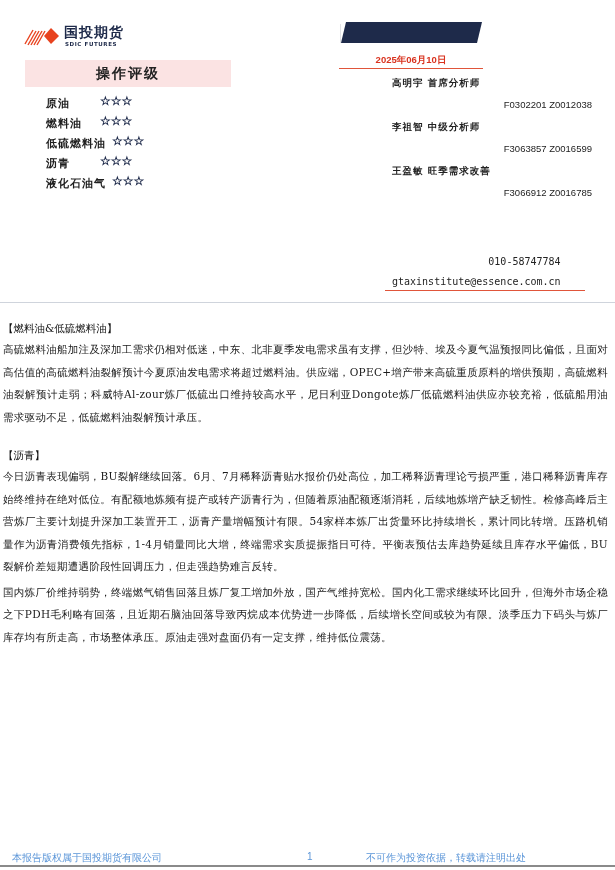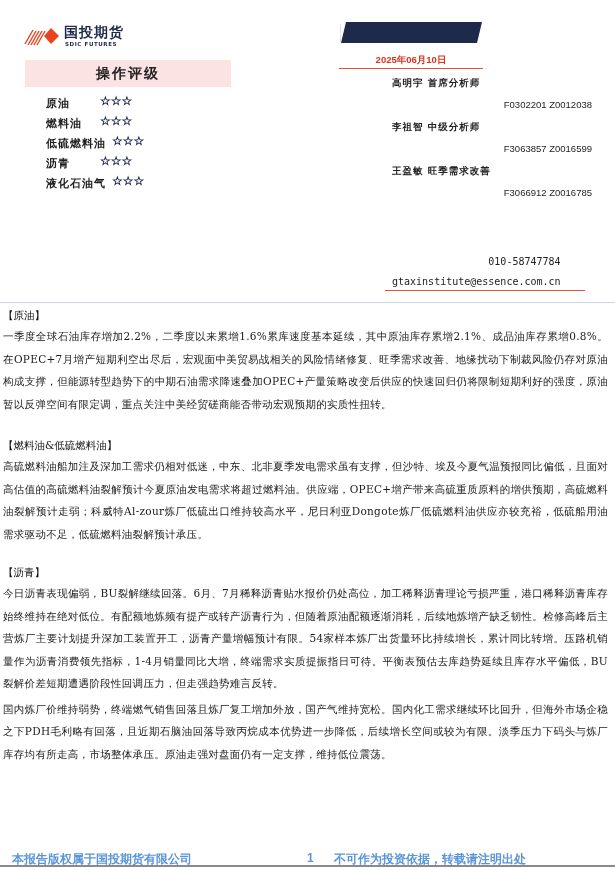--- a/index.html
+++ b/index.html
@@ -36,21 +36,21 @@
   .contact div { height: 20px; line-height: 20px; }
   .contact-line { position: absolute; left: 385px; top: 290px; width: 200px; height: 1px; background: #e0553a; }
 
   .main-line { position: absolute; left: 0; top: 302px; width: 615px; height: 1px; background: #cfd4dc; }
 
   .body { position: absolute; left: 3px; top: 305px; width: 605px; }
   .sec-head { height: 20px; line-height: 20px; font-size: 10.5px; color: #111; }
   .para { font-size: 10.5px; line-height: 22.5px; color: #1a1a1a; text-align: justify; letter-spacing: 0.3px; margin: 0; }
 
   .footer { position: absolute; left: 0; top: 845px; width: 538px; height: 20px;
-            font-family: "Liberation Sans", sans-serif; font-size: 12px; color: #5a95d8; font-weight: bold; }
+            font-family: "Liberation Sans", sans-serif; font-size: 10px; color: #5a95d8; }
   .footer .left { position: absolute; left: 12px; top: 6px; }
   .footer .mid { position: absolute; left: 307px; top: 6px; }
   .footer .right { position: absolute; right: 12px; top: 6px; }
   .footer-line { position: absolute; left: 0; top: 865px; width: 615px; height: 2px; background: #8a8a8a; }
 </style>
 </head>
 <body>
 
 <div class="logo">
   <svg class="mark" width="36" height="20" viewBox="0 0 36 20">
@@ -111,25 +111,21 @@
 </div>
 <div class="contact">
   <div>010-58747784</div>
   <div>gtaxinstitute@essence.com.cn</div>
 </div>
 <div class="contact-line"></div>
 
 <div class="main-line"></div>
 
 <div class="body">
-  <div>
-    <div class="sec-head">【原油】</div>
-    <p class="para">一季度全球石油库存增加2.2%，二季度以来累增1.6%累库速度基本延续，其中原油库存累增2.1%、成品油库存累增0.8%。在OPEC+7月增产短期利空出尽后，宏观面中美贸易战相关的风险情绪修复、旺季需求改善、地缘扰动下制裁风险仍存对原油构成支撑，但能源转型趋势下的中期石油需求降速叠加OPEC+产量策略改变后供应的快速回归仍将限制短期利好的强度，原油暂以反弹空间有限定调，重点关注中美经贸磋商能否带动宏观预期的实质性扭转。</p>
-  </div>
-  <div style="margin-top:20px">
+  <div style="margin-top:13px">
     <div class="sec-head">【燃料油&amp;低硫燃料油】</div>
     <p class="para">高硫燃料油船加注及深加工需求仍相对低迷，中东、北非夏季发电需求虽有支撑，但沙特、埃及今夏气温预报同比偏低，且面对高估值的高硫燃料油裂解预计今夏原油发电需求将超过燃料油。供应端，OPEC+增产带来高硫重质原料的增供预期，高硫燃料油裂解预计走弱；科威特Al-zour炼厂低硫出口维持较高水平，尼日利亚Dongote炼厂低硫燃料油供应亦较充裕，低硫船用油需求驱动不足，低硫燃料油裂解预计承压。</p>
   </div>
   <div style="margin-top:17px">
     <div class="sec-head">【沥青】</div>
     <p class="para">今日沥青表现偏弱，BU裂解继续回落。6月、7月稀释沥青贴水报价仍处高位，加工稀释沥青理论亏损严重，港口稀释沥青库存始终维持在绝对低位。有配额地炼频有提产或转产沥青行为，但随着原油配额逐渐消耗，后续地炼增产缺乏韧性。检修高峰后主营炼厂主要计划提升深加工装置开工，沥青产量增幅预计有限。54家样本炼厂出货量环比持续增长，累计同比转增。压路机销量作为沥青消费领先指标，1-4月销量同比大增，终端需求实质提振指日可待。平衡表预估去库趋势延续且库存水平偏低，BU裂解价差短期遭遇阶段性回调压力，但走强趋势难言反转。</p>
   </div>
   <div style="margin-top:3px">
     <p class="para">国内炼厂价维持弱势，终端燃气销售回落且炼厂复工增加外放，国产气维持宽松。国内化工需求继续环比回升，但海外市场企稳之下PDH毛利略有回落，且近期石脑油回落导致丙烷成本优势进一步降低，后续增长空间或较为有限。淡季压力下码头与炼厂库存均有所走高，市场整体承压。原油走强对盘面仍有一定支撑，维持低位震荡。</p>
   </div>

